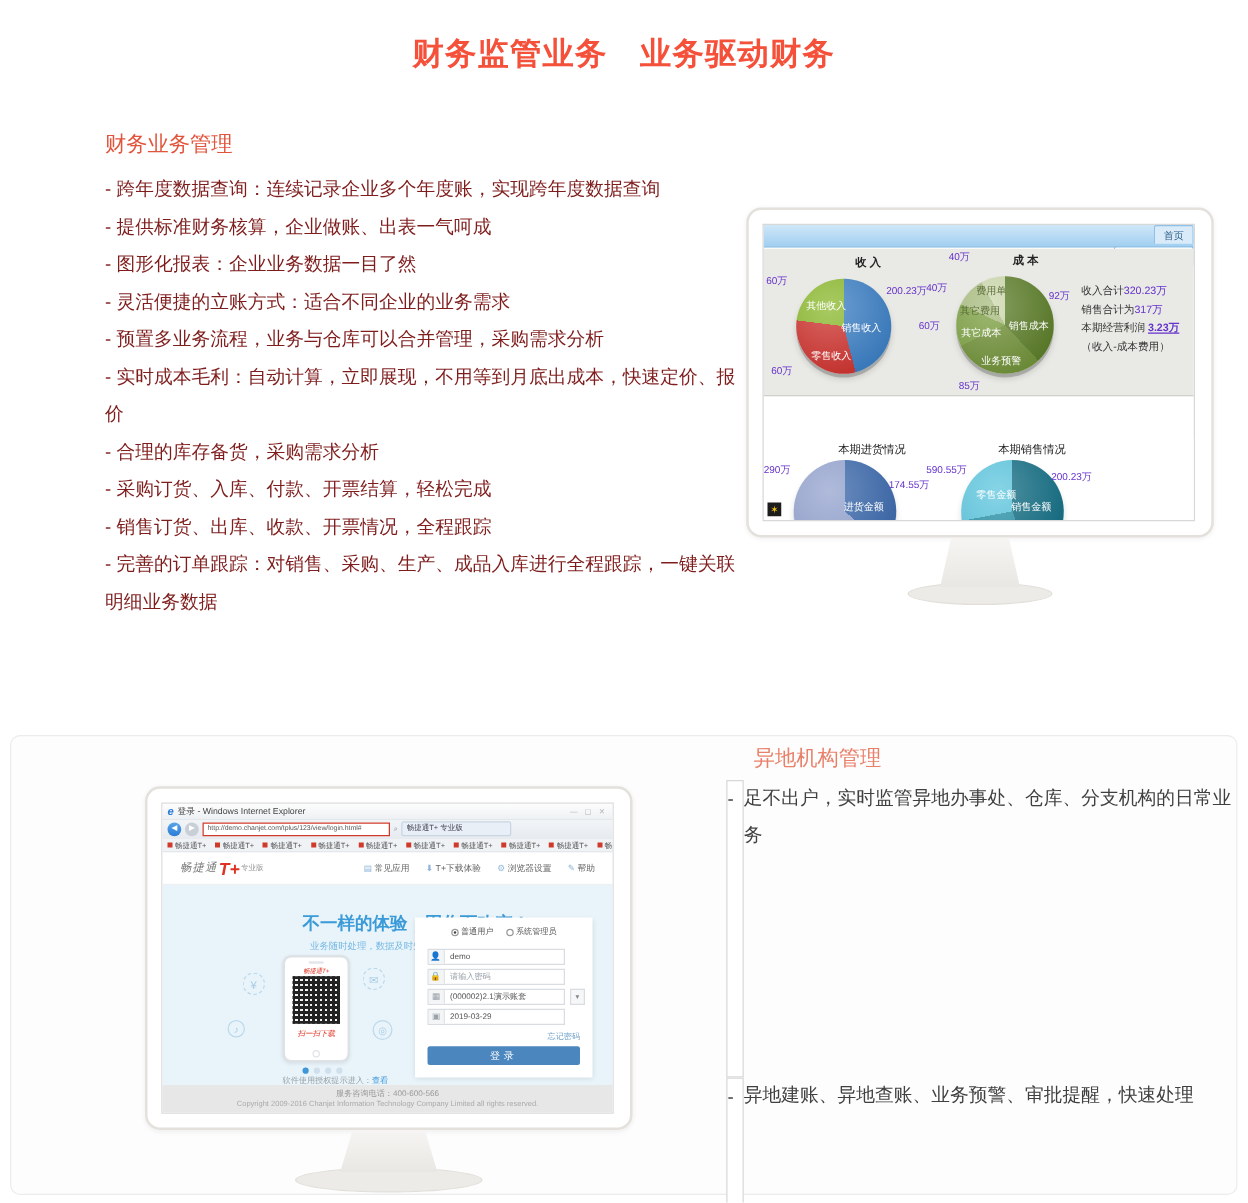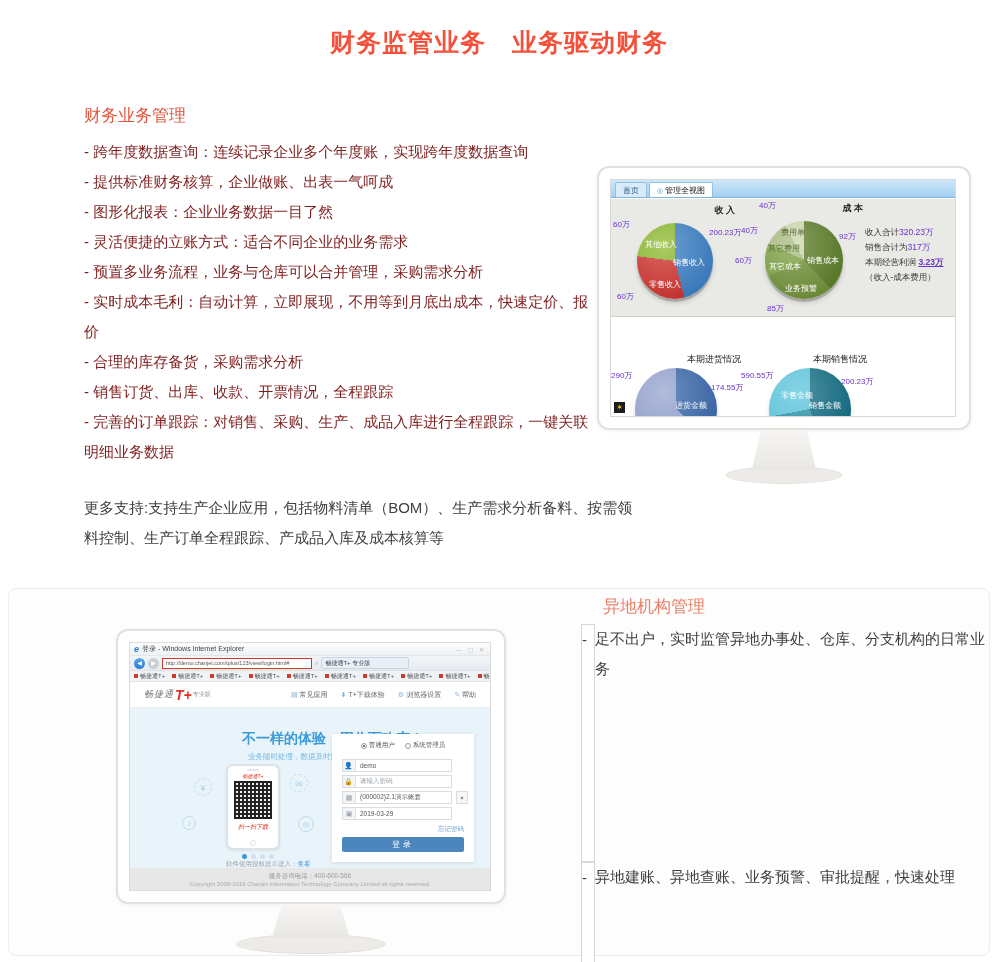--- a/index.html
+++ b/index.html
@@ -23,31 +23,31 @@
     box-shadow:0 1px 4px rgba(0,0,0,0.06); }
   .neck { margin:0 auto; background:linear-gradient(#f6f5f3,#e9e7e3); }
   .base { margin:0 auto; background:#edebe7; border:1px solid #e2dfda; border-radius:50%; }
 
   
   .monitor-a { left:597px; top:166px; width:374px; }
   .dash { position:relative; width:346px; height:238px; border:1px solid #d8d8d8;
     background:#fff; overflow:hidden; }
   .tabbar { position:absolute; top:0; left:0; right:0; height:18px;
     background:linear-gradient(#cfe7f8,#a2cff1); border-bottom:1px solid #7fb6de;
-    display:flex; align-items:flex-end; padding-left:4px; gap:2px; }
+    display:flex; align-items:flex-end; padding-left:4px; gap:2px;flex-direction:column; }
   .tab { font-size:8px; padding:2px 7px 1px; border:1px solid #8fc1e8; border-bottom:none;
     border-radius:2px 2px 0 0; color:#2b5d85; }
   .tab.inactive { background:#d9ebf9; }
   .tab.active { background:#fff; color:#222; display:flex; gap:2px; align-items:center; }
   .tab-ico { color:#2e8fd0; font-size:7px; }
   .dash-top { position:absolute; top:19px; left:0; right:0; height:118px; background:#e9e9e5;
     border-bottom:1px solid #d2d2cd; }
   .dash-bottom { position:absolute; top:138px; left:0; right:0; bottom:0; background:#fff;margin-top:32px; }
   .pie-block { position:absolute; }
-  .pie-title { position:absolute; width:100%; text-align:right; font-size:9px; color:#222;
+  .pie-title { position:absolute; width:100%; text-align:center; font-size:9px; color:#222;
     white-space:pre; font-weight:bold;padding-left:43px; }
   .pie { position:absolute; border-radius:50%; box-shadow:0 3px 0 rgba(0,0,0,0.18),0 4px 5px rgba(0,0,0,0.15); }
   .pie::after { content:""; position:absolute; inset:0; border-radius:50%;
     background:radial-gradient(circle at 35% 30%, rgba(255,255,255,0.25), rgba(0,0,0,0.05) 75%); }
   .slab { position:absolute; font-size:8px; color:#fff; white-space:nowrap; z-index:3; }
   .vlab { position:absolute; font-size:8px; color:#6633cc; white-space:nowrap; z-index:3; }
   .sum { position:absolute; font-size:8.5px; color:#333; }
   .sum .line { line-height:15px; white-space:nowrap; }
   .pv { color:#6633cc; }
   .pv.u { text-decoration:underline; font-weight:bold; }
@@ -154,24 +154,24 @@
 <div class="left-col">
   <div class="sec-h1">财务业务管理</div>
   <div class="fin-bullets">
     <p>- 跨年度数据查询：连续记录企业多个年度账，实现跨年度数据查询</p>
     <p>- 提供标准财务核算，企业做账、出表一气呵成</p>
     <p>- 图形化报表：企业业务数据一目了然</p>
     <p>- 灵活便捷的立账方式：适合不同企业的业务需求</p>
     <p>- 预置多业务流程，业务与仓库可以合并管理，采购需求分析</p>
     <p>- 实时成本毛利：自动计算，立即展现，不用等到月底出成本，快速定价、报价</p>
     <p>- 合理的库存备货，采购需求分析</p>
+    <p>- 采购订货、入库、付款、开票结算，轻松完成</p>
     <p>- 销售订货、出库、收款、开票情况，全程跟踪</p>
     <p>- 完善的订单跟踪：对销售、采购、生产、成品入库进行全程跟踪，一键关联明细业务数据</p>
   </div>
-  <p class="more-support">更多支持:支持生产企业应用，包括物料清单（BOM）、生产需求分析备料、按需领料控制、生产订单全程跟踪、产成品入库及成本核算等</p>
 </div>
 
 <div class="monitor monitor-a">
   <div class="screen">
     <div class="dash">
       <div class="tabbar">
         <span class="tab inactive">首页</span>
         <span class="tab active">
           <span class="tab-ico">◎</span>
           <span>管理全视图</span>

